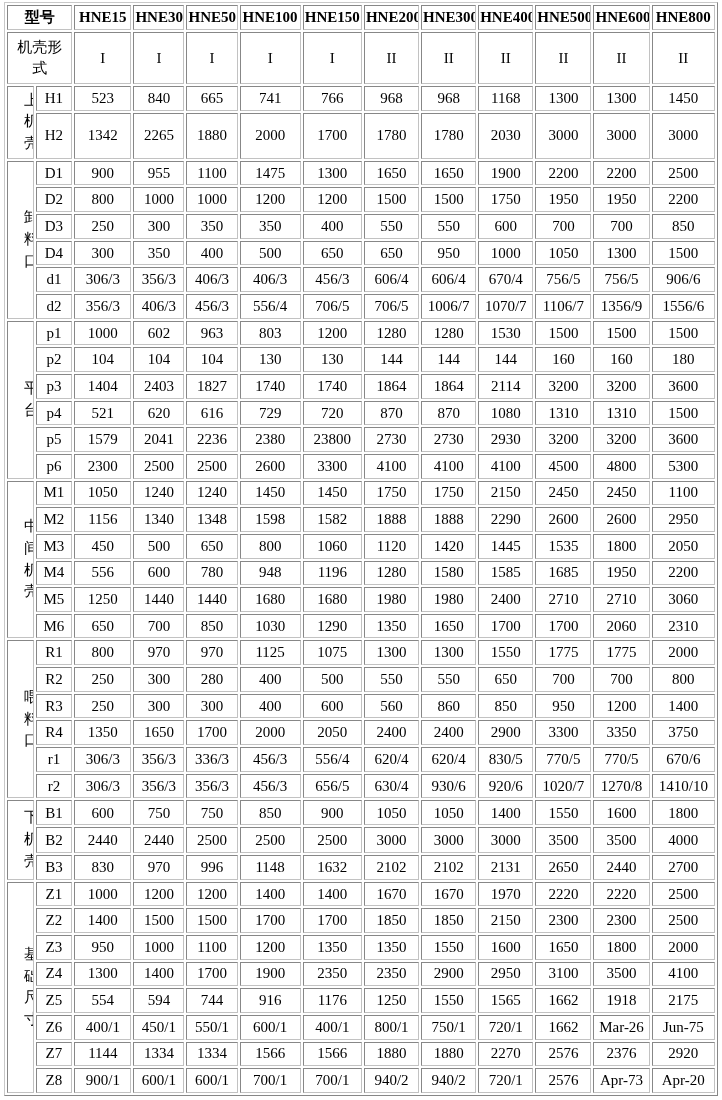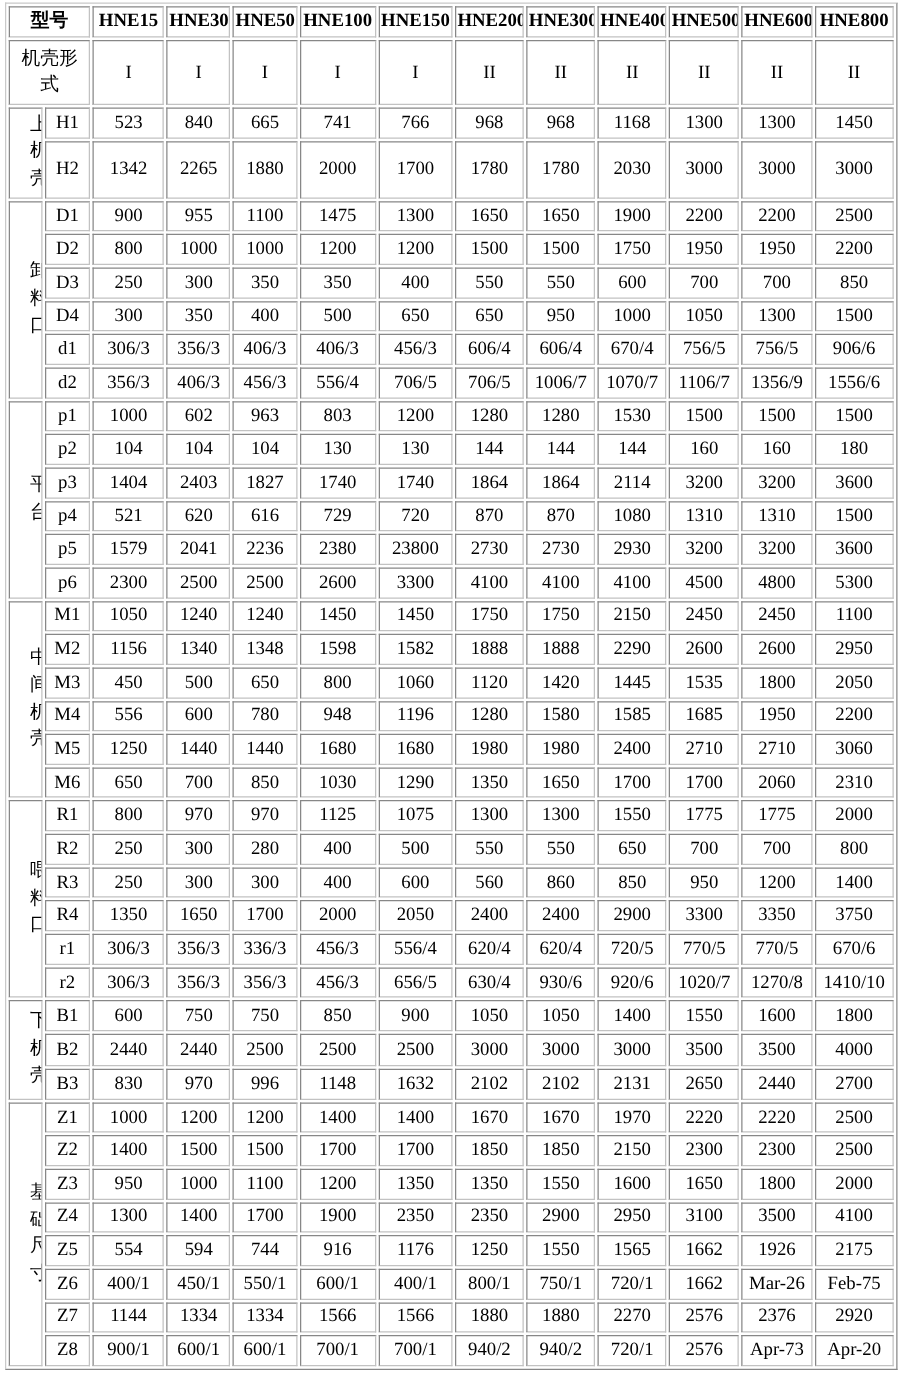--- a/index.html
+++ b/index.html
@@ -436,21 +436,21 @@
       </tr>
       <tr>
         <td>r1</td>
         <td>306/3</td>
         <td>356/3</td>
         <td>336/3</td>
         <td>456/3</td>
         <td>556/4</td>
         <td>620/4</td>
         <td>620/4</td>
-        <td>720/5</td>
+        <td>830/5</td>
         <td>770/5</td>
         <td>770/5</td>
         <td>670/6</td>
       </tr>
       <tr>
         <td>r2</td>
         <td>306/3</td>
         <td>356/3</td>
         <td>356/3</td>
         <td>456/3</td>
@@ -566,36 +566,36 @@
         <td>Z5</td>
         <td>554</td>
         <td>594</td>
         <td>744</td>
         <td>916</td>
         <td>1176</td>
         <td>1250</td>
         <td>1550</td>
         <td>1565</td>
         <td>1662</td>
-        <td>1926</td>
+        <td>1918</td>
         <td>2175</td>
       </tr>
       <tr>
         <td>Z6</td>
         <td>400/1</td>
         <td>450/1</td>
         <td>550/1</td>
         <td>600/1</td>
         <td>400/1</td>
         <td>800/1</td>
         <td>750/1</td>
         <td>720/1</td>
         <td>1662</td>
         <td>Mar-26</td>
-        <td>Feb-75</td>
+        <td>Jun-75</td>
       </tr>
       <tr>
         <td>Z7</td>
         <td>1144</td>
         <td>1334</td>
         <td>1334</td>
         <td>1566</td>
         <td>1566</td>
         <td>1880</td>
         <td>1880</td>

